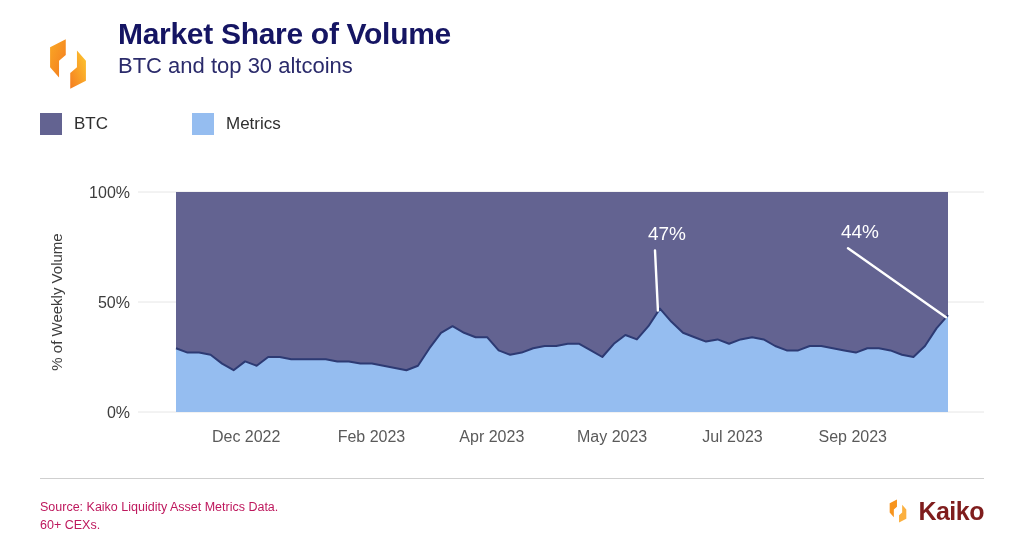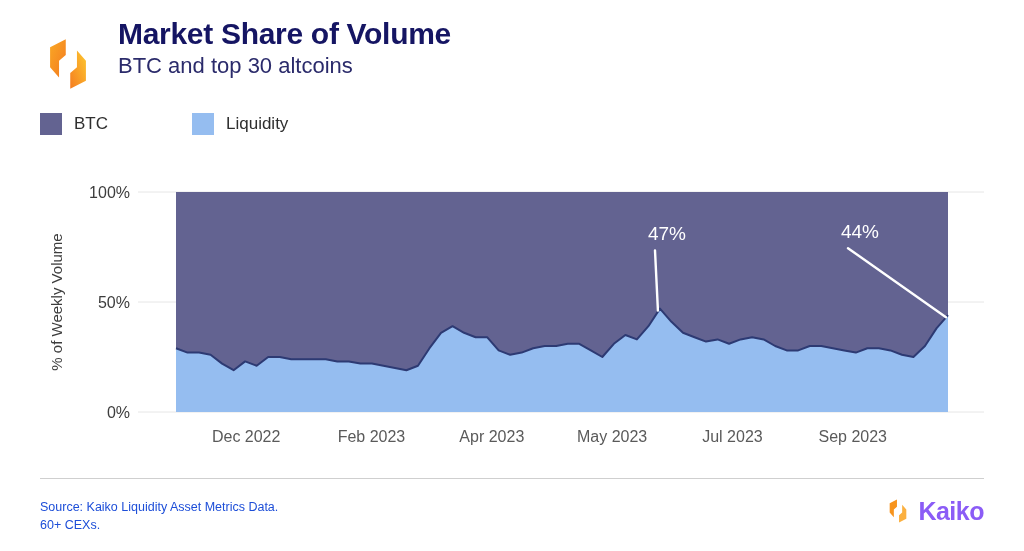--- a/index.html
+++ b/index.html
@@ -133,40 +133,40 @@
     top: 0;
     width: 944px;
     height: 1px;
     background: #cfcfcf;
   }
   .footer-source {
     position: absolute;
     left: 40px;
     top: 20px;
     font-size: 12.5px;
-    color: #1d4ed8;
+    color: #be185d;
     line-height: 18px;
   }
   .footer-source div { white-space: nowrap; }
   .footer-brand {
     position: absolute;
     right: 40px;
     top: 20px;
     display: flex;
     align-items: center;
   }
   .footer-brand-mark {
     width: 26px;
     height: 26px;
     margin-right: 7px;
   }
   .footer-brand-name {
     font-size: 25px;
     font-weight: bold;
-    color: #8b5cf6;
+    color: #7f1d1d;
     letter-spacing: -0.5px;
     line-height: 26px;
   }
 </style>
 </head>
 <body>
 
 <div class="page">
 
   <div class="header">
@@ -192,21 +192,21 @@
     </div>
   </div>
 
   <div class="legend">
     <div class="legend-item">
       <span class="legend-swatch" style="background:#636391"></span>
       <span class="legend-label">BTC</span>
     </div>
     <div class="legend-item">
       <span class="legend-swatch" style="background:#95BDF0"></span>
-      <span class="legend-label">Liquidity</span>
+      <span class="legend-label">Metrics</span>
     </div>
   </div>
 
   <div class="chart-area">
     <svg class="chart-svg" id="chart-svg" width="1024" height="300" viewBox="0 0 1024 300">
       <g id="grid-layer">
           <line x1="138" x2="984" y1="252" y2="252" stroke="#e6e6e6" stroke-width="1"></line>
           <line x1="138" x2="984" y1="142" y2="142" stroke="#e6e6e6" stroke-width="1"></line>
           <line x1="138" x2="984" y1="32" y2="32" stroke="#e6e6e6" stroke-width="1"></line>
         </g>

